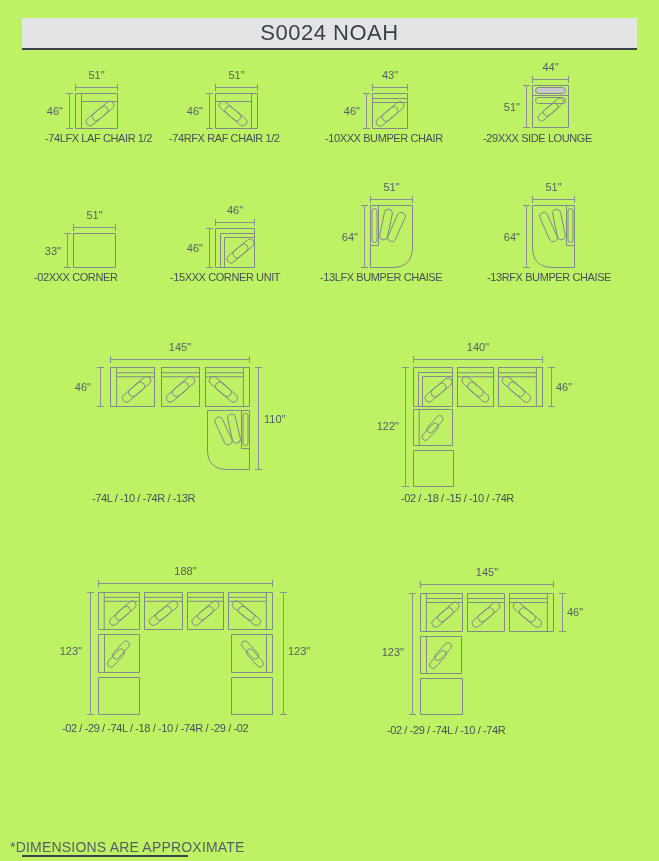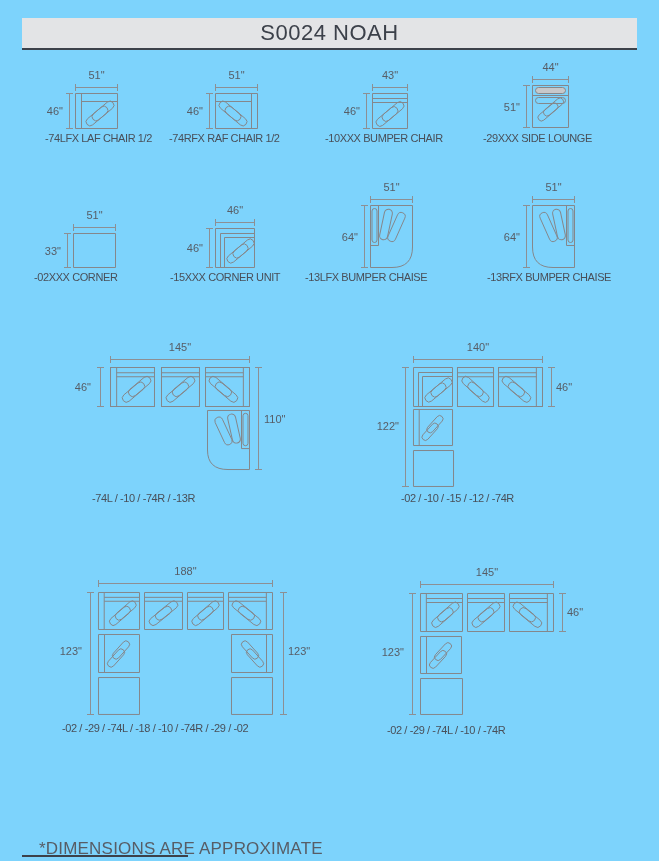--- a/index.html
+++ b/index.html
@@ -1,18 +1,18 @@
 <!DOCTYPE html>
 <html><head>
 <meta charset="utf-8">
 <style>
   * { margin:0; padding:0; box-sizing:border-box; }
   html,body { width:659px; height:861px; }
   body { background:#ffffff; font-family:"Liberation Sans", sans-serif; }
-  .page { position:relative; width:659px; height:861px; background:#7dd3fc; overflow:hidden;text-decoration:underline; }
+  .page { position:relative; width:659px; height:861px; background:#bef264; overflow:hidden;text-decoration:underline; }
 
   .banner { position:absolute; left:22px; top:18px; width:615px; height:30px;
             background:#e3e4e6; }
   .banner .title { display:block; width:100%; text-align:center; line-height:30px;
                    font-size:22px; font-weight:500; color:#3c414a; letter-spacing:.5px; }
   .rule  { position:absolute; background:#3c414a; }
 
   .dim-text { position:absolute; font-size:11px; color:#575d66; text-align:center;
               white-space:nowrap; }
   .ta-r { text-align:right; }
@@ -27,21 +27,21 @@
                    border-left:1px solid #8d8f93; }
 
   .piece-label, .config-label { position:absolute; font-size:11px; color:#494f59;
               text-align:left; letter-spacing:-0.4px; white-space:nowrap; }
 
   svg.diagram { position:absolute; overflow:visible; }
   svg.diagram rect, svg.diagram line, svg.diagram path, svg.diagram polyline {
     fill:none; stroke:#85878b; stroke-width:1; vector-effect:non-scaling-stroke; }
   svg.diagram rect.fillpill { fill:#c7c8ca; }
 
-  .footnote { position:absolute; left:39px; top:839px; font-size:17px;
+  .footnote { position:absolute; left:10px; top:839px; font-size:14px;
               color:#575d66; letter-spacing:.2px; }
 </style>
 </head>
 <body>
 
 <div class="page">
 
   <div class="banner">
     <span class="title">S0024 NOAH</span>
   </div>
@@ -140,21 +140,21 @@
     <span class="dim-text ta-r" style="left:333px; top:231px; width:25px;">64"</span>
     <div class="dim-v" style="left:361px; top:205px; height:63px;"></div>
     <svg class="diagram" style="left:370px; top:205px;" width="43" height="63" viewBox="0 0 43 63" preserveAspectRatio="none">
       <path d="M0.5,0.5 H42.5 V42 Q42.5,62.5 22,62.5 H0.5 Z"></path>
       <line x1="8.5" y1="0.5" x2="8.5" y2="40.5"></line>
       <line x1="0.5" y1="40.5" x2="8.5" y2="40.5"></line>
       <rect x="2" y="3.5" width="5" height="34" rx="2.5"></rect>
       <rect x="12" y="4" width="8" height="31" rx="4" transform="rotate(12 16 19.5)"></rect>
       <rect x="22.5" y="6.5" width="8" height="31" rx="4" transform="rotate(24 26.5 22)"></rect>
     </svg>
-    <div class="piece-label" style="left:305px; top:271px; width:141px;">-13LFX BUMPER CHAISE</div>
+    <div class="piece-label" style="left:320px; top:271px; width:141px;">-13LFX BUMPER CHAISE</div>
   </div>
 
   <div>
     <span class="dim-text" style="left:532px; top:181px; width:43px;">51"</span>
     <div class="dim-h" style="left:532px; top:196px; width:43px;"></div>
     <span class="dim-text ta-r" style="left:495px; top:231px; width:25px;">64"</span>
     <div class="dim-v" style="left:523px; top:205px; height:63px;"></div>
     <svg class="diagram" style="left:532px; top:205px;" width="43" height="63" viewBox="0 0 43 63" preserveAspectRatio="none">
       <path d="M42.5,0.5 H0.5 V42 Q0.5,62.5 21,62.5 H42.5 Z"></path>
       <line x1="34.5" y1="0.5" x2="34.5" y2="40.5"></line>
@@ -240,21 +240,21 @@
     </svg>
     <svg class="diagram" style="left:413px; top:409px;" width="40" height="37" viewBox="0 0 42 39" preserveAspectRatio="none">
       <rect x="0.5" y="0.5" width="41" height="38"></rect>
       <line x1="6.5" y1="0.5" x2="6.5" y2="38.5"></line>
       <rect x="12" y="12.5" width="22" height="7" rx="3.5" transform="rotate(-48 23 16)"></rect>
       <rect x="7" y="20.5" width="22" height="7" rx="3.5" transform="rotate(-48 18 24)"></rect>
     </svg>
     <svg class="diagram" style="left:413px; top:450px;" width="41" height="37" viewBox="0 0 43 35" preserveAspectRatio="none">
       <rect x="0.5" y="0.5" width="42" height="34"></rect>
     </svg>
-    <div class="config-label" style="left:401px; top:492px; width:160px;">-02 / -10 / -15 / -12 / -74R</div>
+    <div class="config-label" style="left:401px; top:492px; width:160px;">-02 / -18 / -15 / -10 / -74R</div>
   </div>
 
   <div>
     <span class="dim-text" style="left:98px; top:565px; width:175px;">188"</span>
     <div class="dim-h" style="left:98px; top:580px; width:175px;"></div>
     <span class="dim-text ta-r" style="left:52px; top:645px; width:30px;">123"</span>
     <div class="dim-v" style="left:87px; top:592px; height:123px;"></div>
     <span class="dim-text ta-l" style="left:288px; top:645px; width:30px;">123"</span>
     <div class="dim-v" style="left:280px; top:592px; height:123px;"></div>
 

